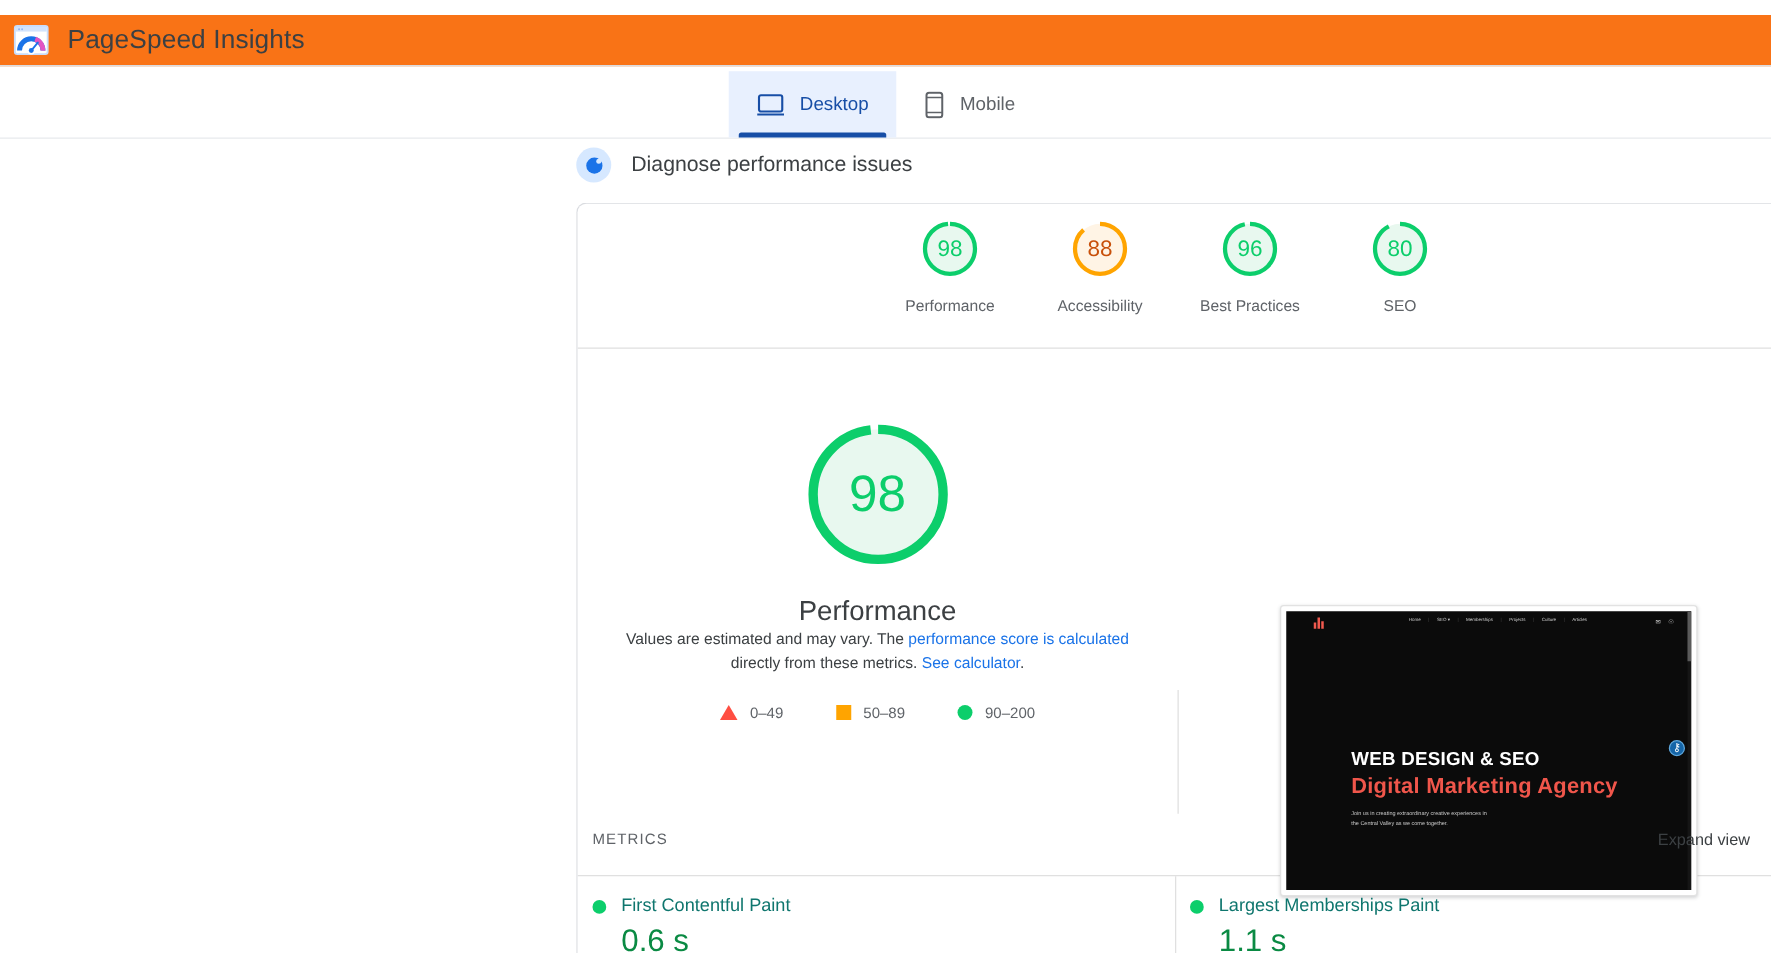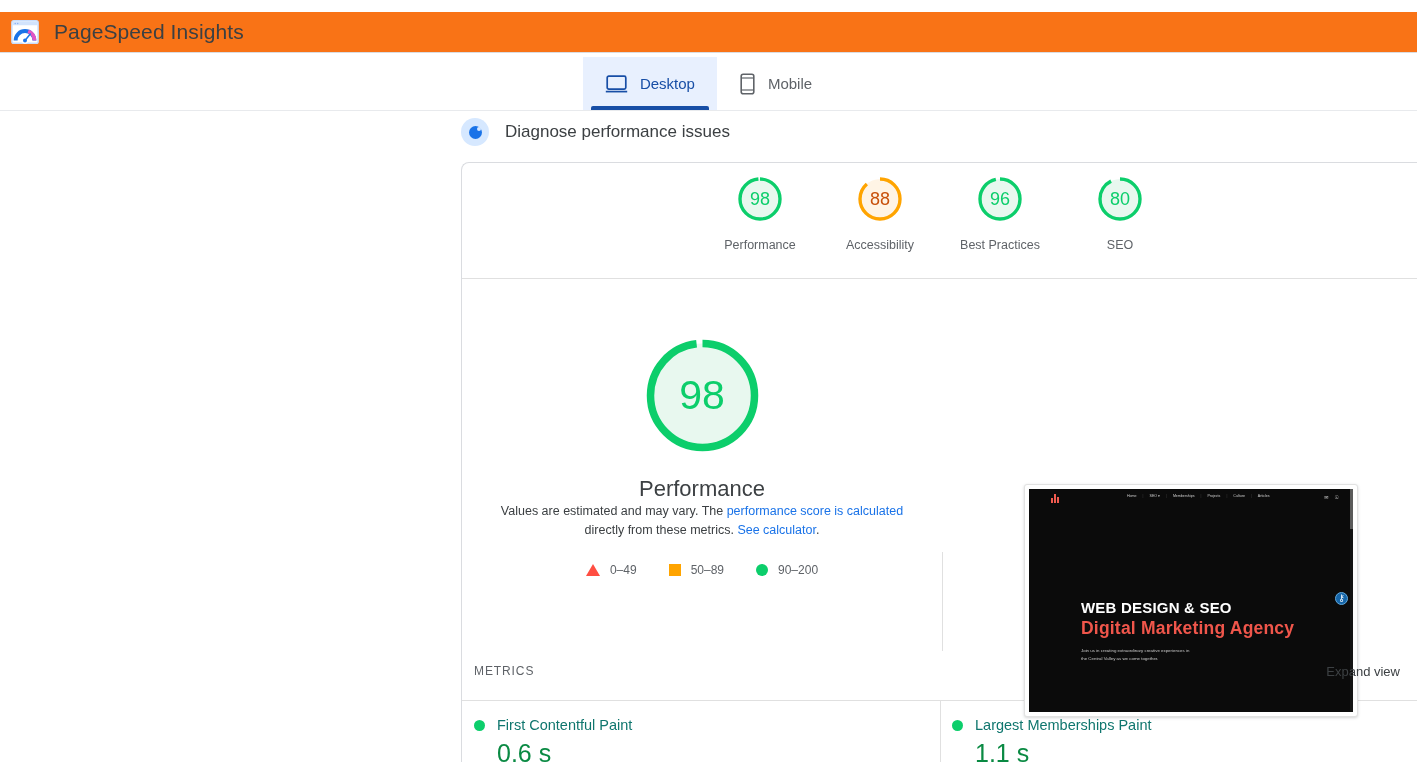--- a/index.html
+++ b/index.html
@@ -172,21 +172,21 @@
     width: 410px;
     text-align: center;
     font-size: 12.5px;
     line-height: 1.55;
     color: #3c4043;
   }
   .hero-note a { color: #1a73e8; text-decoration: none; }
 
   .legend {
     margin-top: 22px;
-    display: flex; align-items: center; gap: 32px;
+    display: flex; align-items: center; gap: 42px;
     font-size: 12px; color: #5f6368;
   }
   .legend-item { display: flex; align-items: center; gap: 10px; }
   .lg-tri {
     width: 0; height: 0;
     border-left: 7px solid transparent;
     border-right: 7px solid transparent;
     border-bottom: 12px solid #ff4e42;
   }
   .lg-sq { width: 12px; height: 12px; background: #ffa400; }

